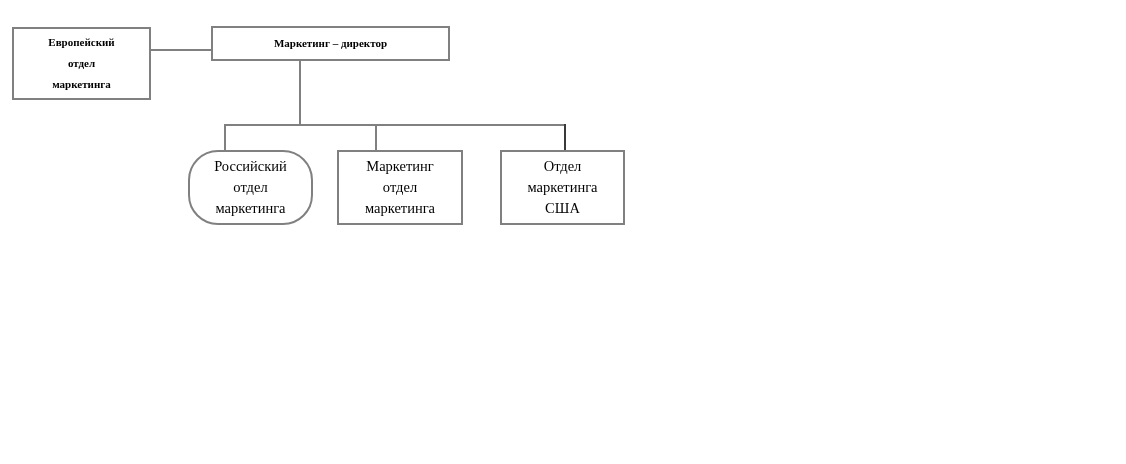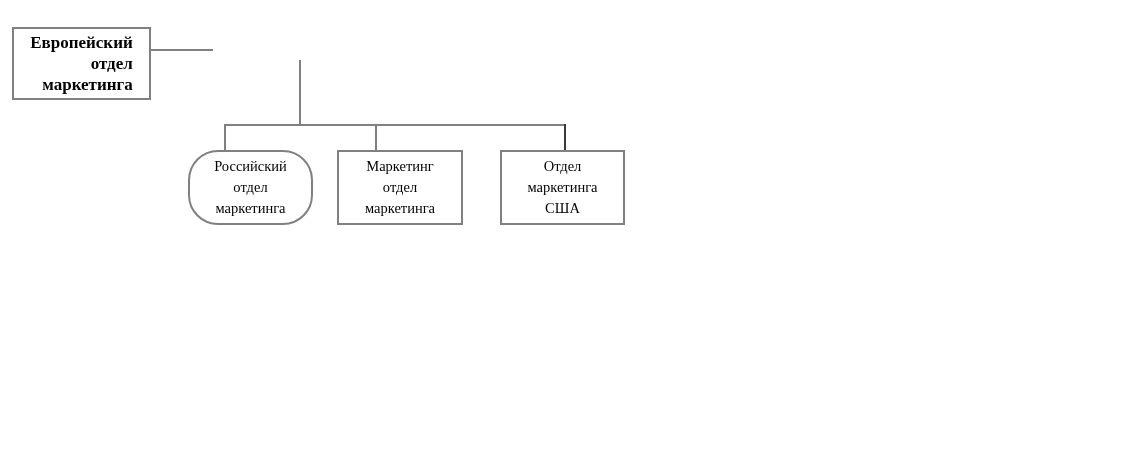--- a/index.html
+++ b/index.html
@@ -31,22 +31,21 @@
     align-items: center;
     justify-content: center;
     text-align: center;
     font-size: 14.5px;
     line-height: 21px;
     white-space: pre-line;
     color: #000000;
   }
   .node.bold {
     font-weight: bold;
-    font-size: 17px;
-    text-align: right;
+    font-size: 11px;
   }
 
   #node-europe {
     left: 12px;
     top: 27px;
     width: 139px;
     height: 73px;
   }
   #node-director {
     left: 211px;
@@ -127,20 +126,21 @@
   <div class="conn conn-v" id="conn-director-trunk"></div>
   <div class="conn conn-h" id="conn-bus"></div>
   <div class="conn conn-v" id="conn-drop-russia"></div>
   <div class="conn conn-v" id="conn-drop-asia"></div>
   <div class="conn conn-v" id="conn-drop-usa"></div>
 
   <div class="node bold" id="node-europe">Европейский
 отдел
 маркетинга</div>
 
+  <div class="node bold" id="node-director">Маркетинг – директор</div>
 
   <div class="node" id="node-russia">Российский
 отдел
 маркетинга</div>
 
   <div class="node" id="node-asia">Маркетинг
 отдел
 маркетинга</div>
 
   <div class="node" id="node-usa">Отдел

